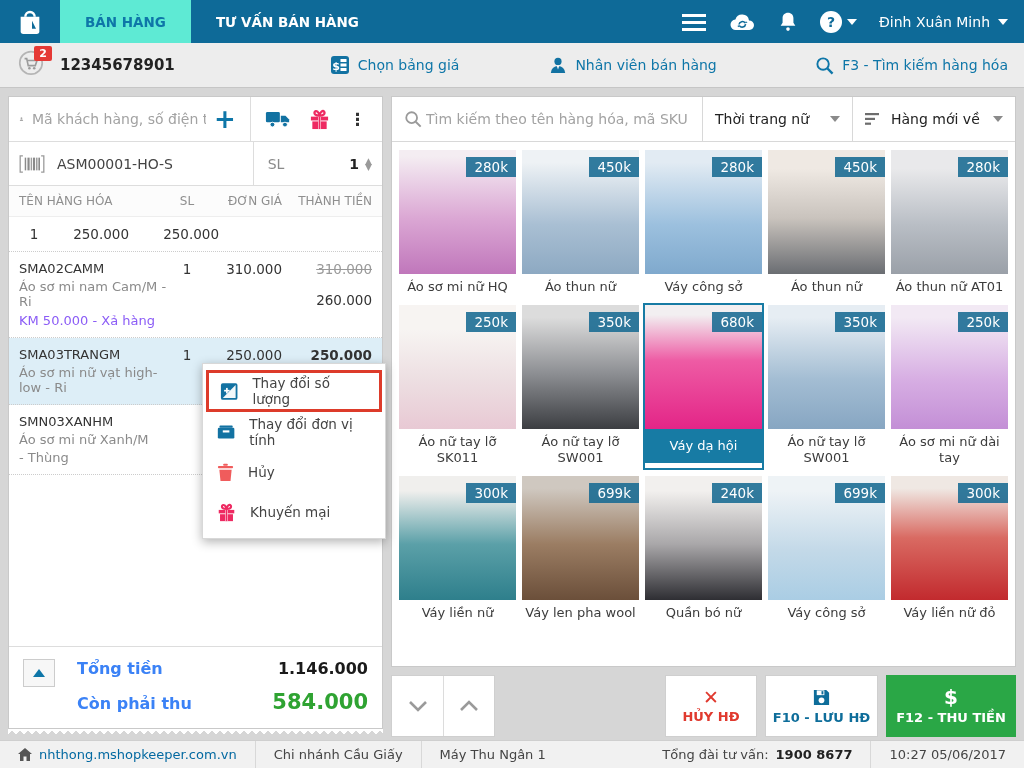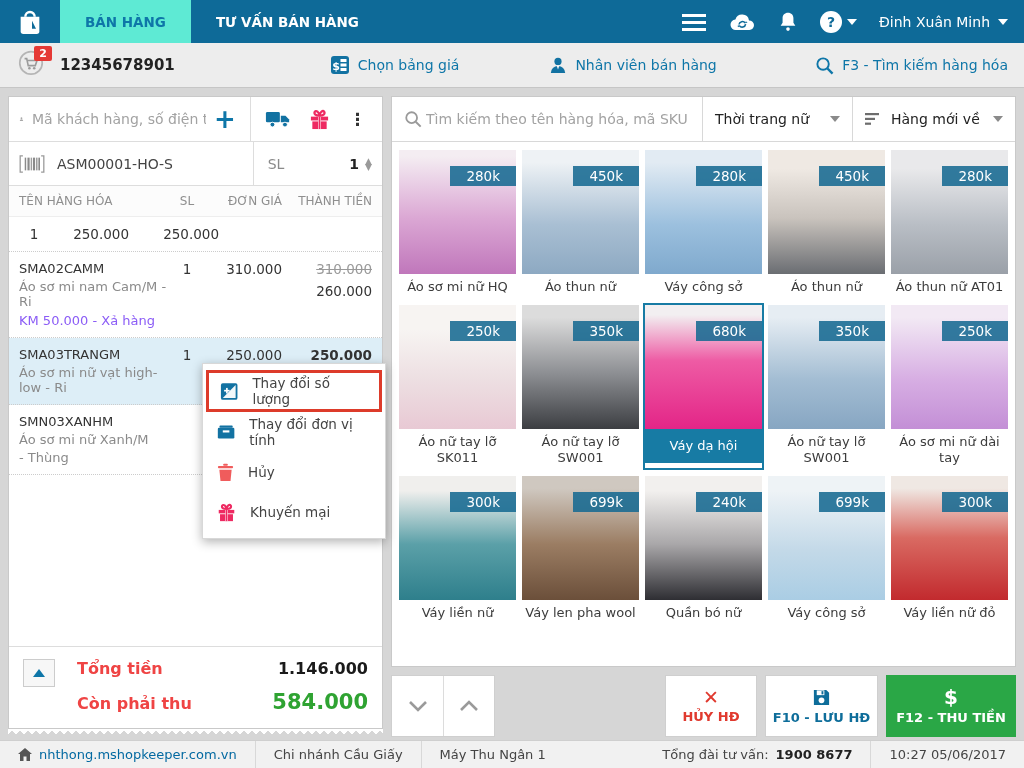--- a/index.html
+++ b/index.html
@@ -58,50 +58,50 @@
 
   .rows { flex:1; overflow:hidden; }
   .crow { display:flex; padding:9px 10px; border-bottom:1px dotted #ccc; cursor:pointer; }
   .crow.hl { background:#ddeef7; }
   .sku { font-size:13px; color:#333; }
   .desc { font-size:13px; color:#8a8a8a; margin-top:3px; }
   .promo { font-size:13px; color:#8b5cf6; margin-top:4px; }
   .money { font-size:13.5px; color:#333; }
   .money.b { font-weight:bold; }
   .old { text-decoration:line-through; color:#9a9a9a; display:block; }
-  .new { display:block; margin-top:6px; }
+  .new { display:block; margin-top:15px; }
 
   .totals { border-top:1px solid #ddd; padding:12px 14px 14px; display:flex; flex:0 0 auto; }
   .expand-btn { width:32px; height:28px; border:1px solid #ccc; background:#f7f7f7; display:flex; align-items:center; justify-content:center; cursor:pointer; margin-right:22px; }
   .tri-up { width:0; height:0; border-left:6px solid transparent; border-right:6px solid transparent; border-bottom:8px solid #0e76a8; }
   .tot-grid { flex:1; }
   .tot-line { display:flex; justify-content:space-between; align-items:baseline; margin-bottom:12px; }
   .tot-line:last-child { margin-bottom:0; }
-  .tot-label { font-size:16px; font-weight:bold; color:#ef4444; }
+  .tot-label { font-size:16px; font-weight:bold; color:#3b82f6; }
   .tot-val { font-size:16px; font-weight:bold; color:#1a1a1a; }
   .due-val { font-size:21px; font-weight:bold; color:#2fa332; }
 
   
   .ctx { position:absolute; left:202px; top:274px; width:184px; background:#fff; border:1px solid #d8d8d8; box-shadow:0 3px 10px rgba(0,0,0,.3); padding:6px 0; z-index:50; }
   .ctx-item { height:40px; display:flex; align-items:center; gap:14px; padding:0 14px; font-size:13.5px; color:#444; cursor:pointer; }
   .ctx-item.red-box { border:3px solid #dd3b2a; margin:0 3px; padding:0 11px; height:42px; }
 
   
   .right-panel { position:absolute; left:391px; top:7px; width:625px; height:641px; display:flex; flex-direction:column; }
   .right-top { background:#fff; border:1px solid #c9c9c9; flex:1; display:flex; flex-direction:column; overflow:hidden; }
   .search-row { height:45px; border-bottom:1px solid #d8d8d8; display:flex; align-items:stretch; flex:0 0 auto; }
   .srch { flex:1; display:flex; align-items:center; padding:0 12px; }
   .srch input { border:none; outline:none; flex:1; font-size:14px; margin-left:4px; color:#333; font-family:inherit; background:transparent; }
   .srch input::placeholder { color:#a2a2a2; }
   .dd { display:flex; align-items:center; gap:10px; padding:0 12px; border-left:1px solid #d8d8d8; font-size:14px; color:#222; cursor:pointer; white-space:nowrap; }
 
   .grid { flex:1; padding:8px 7px; display:grid; grid-template-columns:repeat(5,1fr); column-gap:6px; row-gap:8px; align-content:start; }
   .card { position:relative; cursor:pointer; }
   .card .img { height:124px; position:relative; }
-  .badge { position:absolute; top:16px; right:0; background:rgba(23,106,146,.88); color:#fff; font-size:13.5px; padding:2px 16px; }
+  .badge { position:absolute; top:7px; right:0; background:rgba(23,106,146,.88); color:#fff; font-size:13.5px; padding:2px 8px; }
   .plabel { text-align:center; font-size:13px; color:#3c3c3c; padding:5px 2px 2px; line-height:16px; }
   .card.sel { outline:2px solid #177ba4; }
   .card.sel .plabel { background:#177ba4; color:#fff; padding-top:9px; padding-bottom:9px; }
 
   .i1{background:linear-gradient(180deg,#f4edf2 5%,#dba7d4 55%,#c077bb)}
   .i2{background:linear-gradient(180deg,#eef2f5 10%,#a9bfd3 60%,#8da9c2)}
   .i3{background:linear-gradient(180deg,#e2ebf3 10%,#9cc0de 60%,#7fa9cd)}
   .i4{background:linear-gradient(180deg,#efe9e3 15%,#c9c3bd 55%,#6a6d72)}
   .i5{background:linear-gradient(180deg,#e9e9eb 15%,#b9bec5 60%,#9aa0a8)}
   .i6{background:linear-gradient(180deg,#f7f4f2 20%,#eddfe2 60%,#e8c9d4)}

